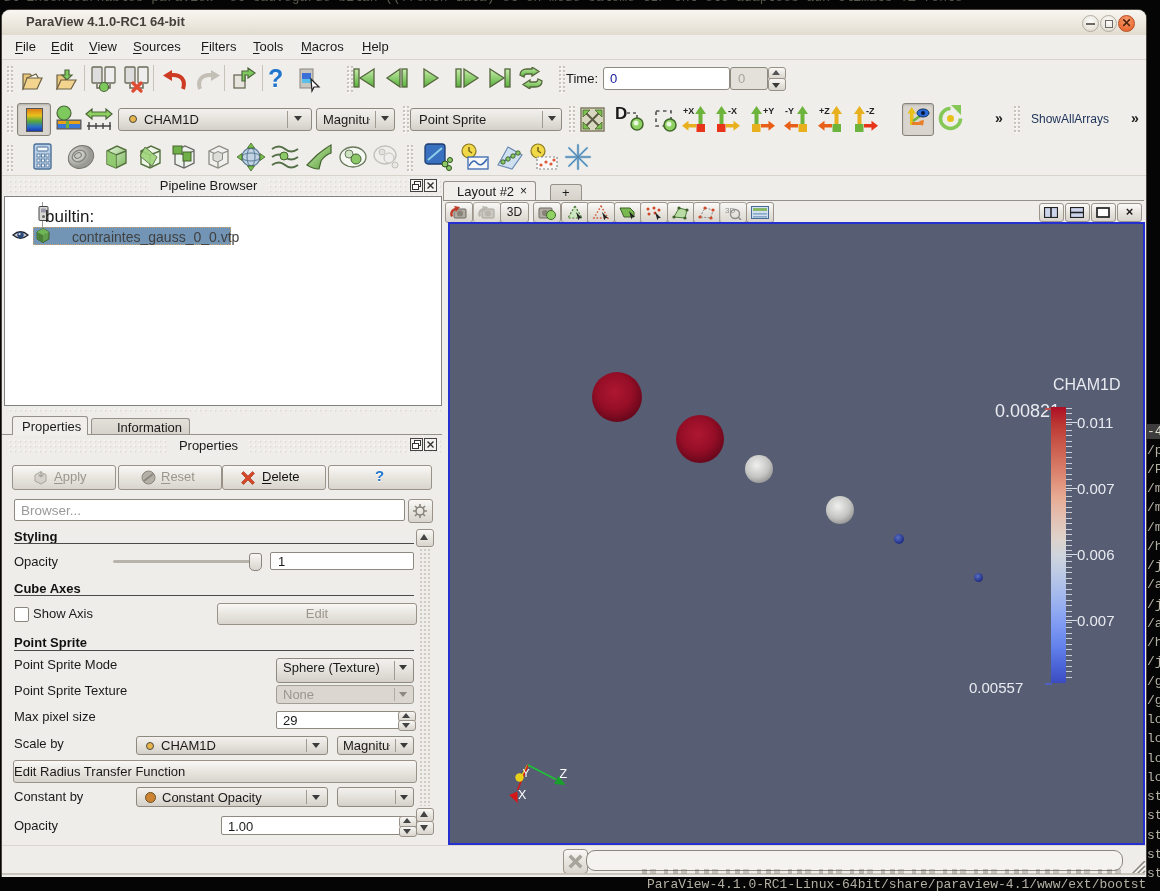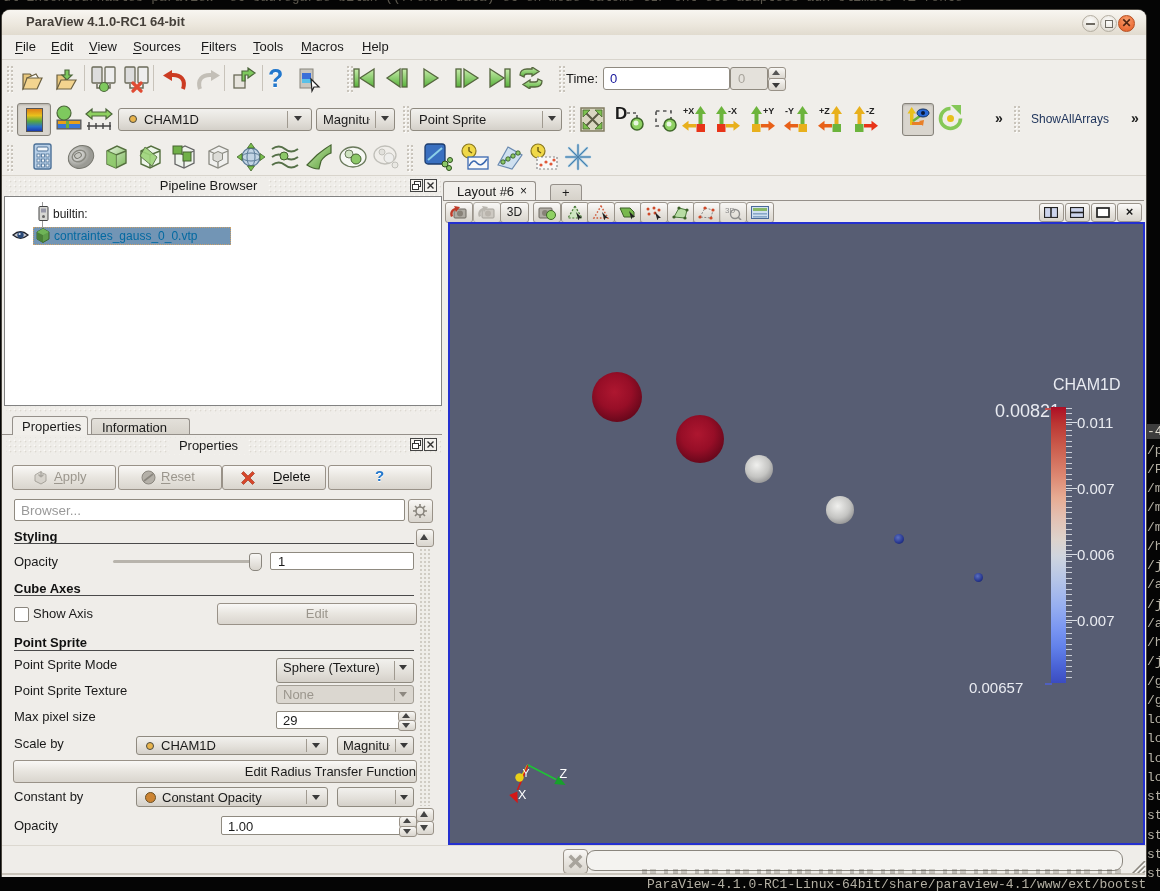--- a/index.html
+++ b/index.html
@@ -426,39 +426,39 @@
           <rect x="0.5" y="0.5" width="12" height="12" fill="#f4f2ee" stroke="#444" stroke-width="1"></rect>
           <path d="M3.5 3.5l6 6M9.5 3.5l-6 6" stroke="#333" stroke-width="1.4"></path>
         </svg>
   <div class="ab" style="left:2px;top:186px;width:436px;height:208px;background:#fff;border:1px solid #828282"></div>
   <div class="ab" style="left:40px;top:192px;width:1px;height:33px;background:#9a9a9a"></div>
   <svg class="ab" style="left:36px;top:196px" width="11" height="15" viewBox="0 0 11 15">
           <rect x="1" y="0.5" width="9" height="14" rx="1" fill="#d8d8d4" stroke="#444"></rect>
           <rect x="3" y="2.5" width="5" height="4" fill="#9898a8"></rect>
           <circle cx="5.5" cy="10.5" r="1.5" fill="#666"></circle>
         </svg>
-  <div class="ab" style="left:51px;top:197px;font-size:12px">builtin:</div>
+  <div class="ab" style="left:43px;top:197px;font-size:17px">builtin:</div>
   <div class="ab" style="left:31px;top:217px;width:196px;height:16px;background:#7295b5;border:1px dotted #caa06a"></div>
   <svg class="ab" style="left:10px;top:219px" width="17" height="12" viewBox="0 0 17 12">
           <path d="M1 6q7.5-6.5 15 0q-7.5 6.5-15 0z" fill="#c8ccd4" stroke="#23252d" stroke-width="1.3"></path>
           <circle cx="8.5" cy="6" r="3.2" fill="#2a4a78"></circle>
           <circle cx="7.6" cy="5" r="1.1" fill="#dde2ea"></circle>
         </svg>
   <svg class="ab" style="left:33px;top:217px" width="16" height="16" viewBox="0 0 16 16">
           <path d="M2 5l6-3.5L14 5v7l-6 3.5L2 12z" fill="#5f9e4a" stroke="#3c6230" stroke-width="1"></path>
           <path d="M2 5l6 3v7.5L2 12z" fill="#4a8038"></path>
           <path d="M2 5l6-3.5L14 5 8 8z" fill="#6fb457"></path>
         </svg>
-  <div class="ab" style="left:52px;top:218.5px;font-size:12px;color:#0369a1">contraintes_gauss_0_0.vtp</div>
+  <div class="ab" style="left:70px;top:218.5px;font-size:14px;color:#404040">contraintes_gauss_0_0.vtp</div>
   <div class="ab hatch" style="left:4px;top:396px;width:435px;height:8px"></div>
   <div class="tabA" style="left:10px;top:406px;width:76px;height:19px;box-sizing:border-box;z-index:2">
           <span style="position:absolute;left:9px;top:2px">Properties</span>
         </div>
   <div class="tabI" style="left:89px;top:408px;width:99px;height:17px;box-sizing:border-box">
-          <span style="position:absolute;left:10px;top:1px">Information</span>
+          <span style="position:absolute;left:25px;top:1px">Information</span>
         </div>
   <div class="ab" style="left:0px;top:424px;width:440px;height:1px;background:#95908a"></div>
   <div class="ab hatch" style="left:4px;top:427px;width:435px;height:18px"></div>
   <div class="ab" style="left:0;top:428px;width:413px;text-align:center"><span style="background:#efede9;padding:0 10px">Properties</span></div>
   <svg class="ab" style="left:408px;top:428px" width="13" height="13" viewBox="0 0 13 13">
           <rect x="0.5" y="0.5" width="12" height="12" fill="#f4f2ee" stroke="#444" stroke-width="1"></rect>
           <rect x="4.5" y="2.5" width="6" height="5" fill="#fff" stroke="#333" stroke-width="1"></rect>
           <rect x="2.5" y="5.5" width="6" height="5" fill="#fff" stroke="#333" stroke-width="1"></rect>
         </svg>
   <svg class="ab" style="left:422px;top:428px" width="13" height="13" viewBox="0 0 13 13">
@@ -477,21 +477,21 @@
             <svg class="ab" style="left:22px;top:4px" width="15" height="15" viewBox="0 0 15 15">
               <circle cx="7.5" cy="7.5" r="6.5" fill="#b4b0a8" stroke="#8a867e"></circle>
               <path d="M3 11L12 4" stroke="#8a867e" stroke-width="1.6"></path>
             </svg>
             <span class="ab" style="left:42px;top:3px;color:#9b968d"><u>R</u>eset</span>
           </div>
    <div class="ab btn" style="left:220px;top:455px;width:102px;height:23px">
             <svg class="ab" style="left:18px;top:5px" width="14" height="14" viewBox="0 0 14 14">
               <path d="M2.5 0.5L7 5l4.5-4.5 2 2L9 7l4.5 4.5-2 2L7 9l-4.5 4.5-2-2L5 7 0.5 2.5z" fill="#d8462a" stroke="#9c2c14" stroke-width=".6"></path>
             </svg>
-            <span class="ab" style="left:50px;top:3px;color:#111"><u>D</u>elete</span>
+            <span class="ab" style="left:39px;top:3px;color:#111"><u>D</u>elete</span>
           </div>
    <div class="ab btn" style="left:326px;top:455px;width:102px;height:23px">
             <span class="ab" style="left:46px;top:1px;color:#2277cc;font-weight:bold;font-size:15px;text-shadow:0 1px 0 #fff">?</span>
           </div>
    <div class="ab inp" style="left:12px;top:489px;width:391px;height:22px;box-sizing:border-box">
             <span style="position:absolute;left:6px;top:3px;color:#999;font-size:13.5px">Browser...</span>
           </div>
    <div class="ab btn" style="left:406px;top:489px;width:23px;height:22px">
             <svg style="position:absolute;left:3px;top:3px" width="16" height="16" viewBox="0 0 16 16">
               <g fill="none" stroke="#8a867e" stroke-width="1.6">
@@ -554,21 +554,21 @@
             <div class="ab" style="left:9px;top:5px;width:8px;height:8px;border-radius:50%;border:1.5px solid #4a4a42;background:#e8b44c;box-sizing:border-box"></div>
             <span class="ab" style="left:24px;top:1px">CHAM1D</span>
             <div class="csep" style="left:169px"></div>
             <div class="carr" style="left:175px;top:6px"></div>
           </div>
    <div class="ab combo" style="left:335px;top:726px;width:77px;height:19px;box-sizing:border-box;overflow:hidden">
             <span class="ab" style="left:5px;top:1px">Magnituּ</span>
             <div class="csep" style="left:57px"></div>
             <div class="carr" style="left:62px;top:6px"></div>
           </div>
-   <div class="ab btn" style="left:11px;top:750px;width:402px;height:21px;text-align:right;line-height:21px">Edit Radius Transfer Function</div>
+   <div class="ab btn" style="left:11px;top:750px;width:402px;height:21px;text-align:left;line-height:21px">Edit Radius Transfer Function</div>
    <div class="lbl" style="left:12px;top:779px">Constant by</div>
    <div class="ab combo" style="left:134px;top:777px;width:192px;height:20px;box-sizing:border-box">
             <div class="ab" style="left:8px;top:4px;width:11px;height:11px;border-radius:50%;border:1px solid #6a5026;background:#cc8433;box-sizing:border-box"></div>
             <span class="ab" style="left:25px;top:2px">Constant Opacity</span>
             <div class="csep" style="left:169px"></div>
             <div class="carr" style="left:175px;top:7px"></div>
           </div>
    <div class="ab combo" style="left:335px;top:777px;width:77px;height:20px;box-sizing:border-box">
             <div class="csep" style="left:57px"></div>
             <div class="carr" style="left:62px;top:7px"></div>
@@ -582,21 +582,21 @@
           </div>
    <div class="ab btn" style="left:397px;top:815.5px;width:16px;height:9.5px">
             <div class="carr" style="left:3px;top:2px;border-top:5px solid #444;border-left-width:4px;border-right-width:4px"></div>
           </div>
   </div>
  </div>
 
  <div id="rarea">
   <div class="ab" style="left:441px;top:190px;width:701px;height:1px;background:#95908a"></div>
   <div class="tabA" style="left:441px;top:171px;width:93px;height:19px;box-sizing:border-box;z-index:2">
-          <span style="position:absolute;left:13px;top:2px">Layout #6</span>
+          <span style="position:absolute;left:13px;top:2px">Layout #2</span>
           <span style="position:absolute;left:76px;top:2px;font-size:12px">×</span>
         </div>
   <div class="tabI" style="left:548px;top:174px;width:32px;height:16px;box-sizing:border-box">
           <span style="position:absolute;left:11px;top:0px;font-size:13px">+</span>
         </div>
   <div id="vtb">
    <div class="sbtn" style="left:443px;top:192px;width:26px;height:19px">
             <svg style="position:absolute;left:3px;top:2px" width="20" height="15" viewBox="0 0 20 15">
               <rect x="5" y="4" width="12" height="9" rx="1" fill="#b0aca4" stroke="#6e6a62"></rect>
               <circle cx="11" cy="8.5" r="3" fill="#888278"></circle>
@@ -718,21 +718,21 @@
     <div class="ab" style="left:601px;top:183px;width:15px;height:276px;background:linear-gradient(#ad0e25,#bb3633 6%,#ca5a4b 14%,#dd8872 25%,#e7ac94 33%,#e3c0b2 40%,#ddd3cc 48%,#cfd5de 54%,#b4c4e8 63%,#97aff0 72%,#7b97f2 80%,#6281ea 87%,#4a63d6 94%,#3b4cc0 100%)"></div>
     <div class="ab" style="left:616px;top:184px;width:6px;height:274px;background-image:repeating-linear-gradient(to bottom,#c8ccd6 0px,#c8ccd6 1px,transparent 1px,transparent 5.48px)"></div>
     <div class="ab" style="left:616px;top:197.5px;width:11px;height:1px;background:#d8dce4"></div>
     <div class="ab" style="left:616px;top:263.5px;width:11px;height:1px;background:#d8dce4"></div>
     <div class="ab" style="left:616px;top:329.5px;width:11px;height:1px;background:#d8dce4"></div>
     <div class="ab" style="left:616px;top:395.5px;width:11px;height:1px;background:#d8dce4"></div>
     <div class="ab" style="left:627px;top:190px;font-size:15px">0.011</div>
     <div class="ab" style="left:627px;top:256px;font-size:15px">0.007</div>
     <div class="ab" style="left:627px;top:322px;font-size:15px">0.006</div>
     <div class="ab" style="left:627px;top:388px;font-size:15px">0.007</div>
-    <div class="ab" style="left:519px;top:455px;font-size:15px">0.00657</div>
+    <div class="ab" style="left:519px;top:455px;font-size:15px">0.00557</div>
     <div class="ab" style="left:595px;top:459px;width:7px;height:2px;background:#5060c0"></div>
    </div>
    <svg id="axes" style="position:absolute;left:50px;top:528px" width="80" height="60" viewBox="0 0 80 60">
     <line x1="28" y1="13" x2="22" y2="24" stroke="#e8d018" stroke-width="2"></line>
     <line x1="28" y1="13" x2="17.5" y2="38" stroke="#d51717" stroke-width="1.6"></line>
     <polygon points="0,8 -4.5,-3 4.5,-3" transform="translate(14.5,44) rotate(-24)" fill="#d51717"></polygon>
     <line x1="28" y1="13" x2="56" y2="27.5" stroke="#1fc336" stroke-width="1.6"></line>
     <polygon points="0,7.5 -4.5,-3 4.5,-3" transform="translate(59,29.5) rotate(-62)" fill="#17a12b"></polygon>
     <circle cx="19.5" cy="25.5" r="4.2" fill="#e8d018"></circle>
     <text x="22.5" y="25" font-size="10.5" fill="#fff" font-family="Liberation Sans">Y</text>

